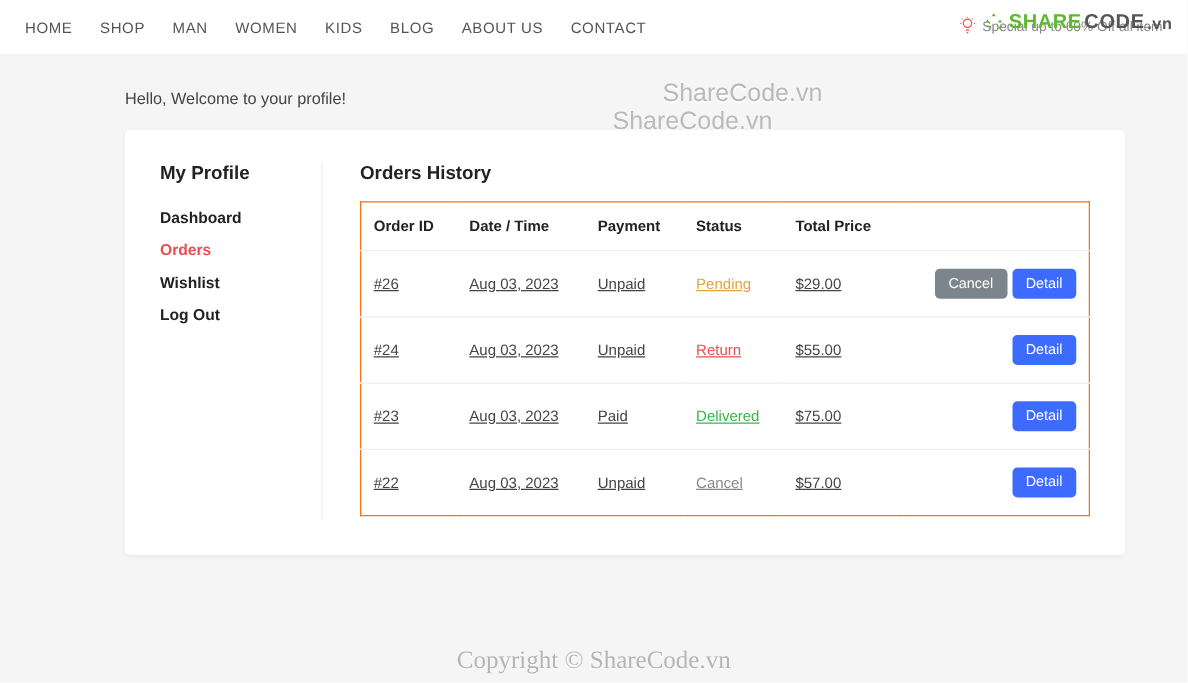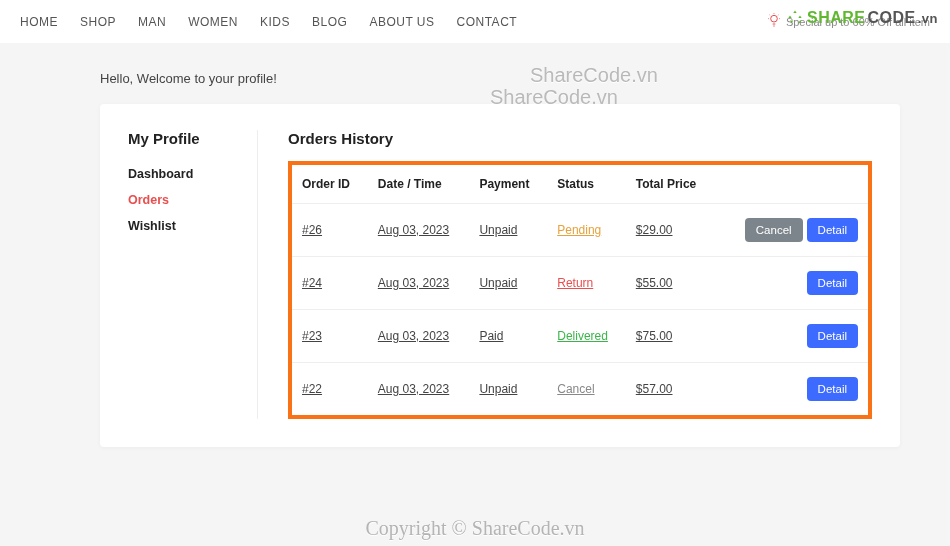--- a/index.html
+++ b/index.html
@@ -97,21 +97,21 @@
 
   .main { flex: 1; }
   .main h3 {
     font-size: 15px;
     font-weight: 700;
     margin-bottom: 14px;
   }
   table {
     width: 100%;
     border-collapse: collapse;
-    border: 4px solid #f97316;
+    border: 1px solid #f97316;
     font-size: 12px;
   }
   th {
     text-align: left;
     font-weight: 700;
     padding: 12px 10px;
     border-bottom: 1px solid #eee;
     font-size: 12px;
   }
   td {
@@ -203,20 +203,21 @@
 
 <div class="wm wm1">ShareCode.vn</div>
 <div class="wm wm2">ShareCode.vn</div>
 
 <div class="card">
   <aside class="sidebar">
     <h3>My Profile</h3>
     <a href="#">Dashboard</a>
     <a href="#" class="active">Orders</a>
     <a href="#">Wishlist</a>
+    <a href="#">Log Out</a>
   </aside>
 
   <section class="main">
     <h3>Orders History</h3>
     <table>
       <thead>
         <tr>
           <th>Order ID</th>
           <th>Date / Time</th>
           <th>Payment</th>

